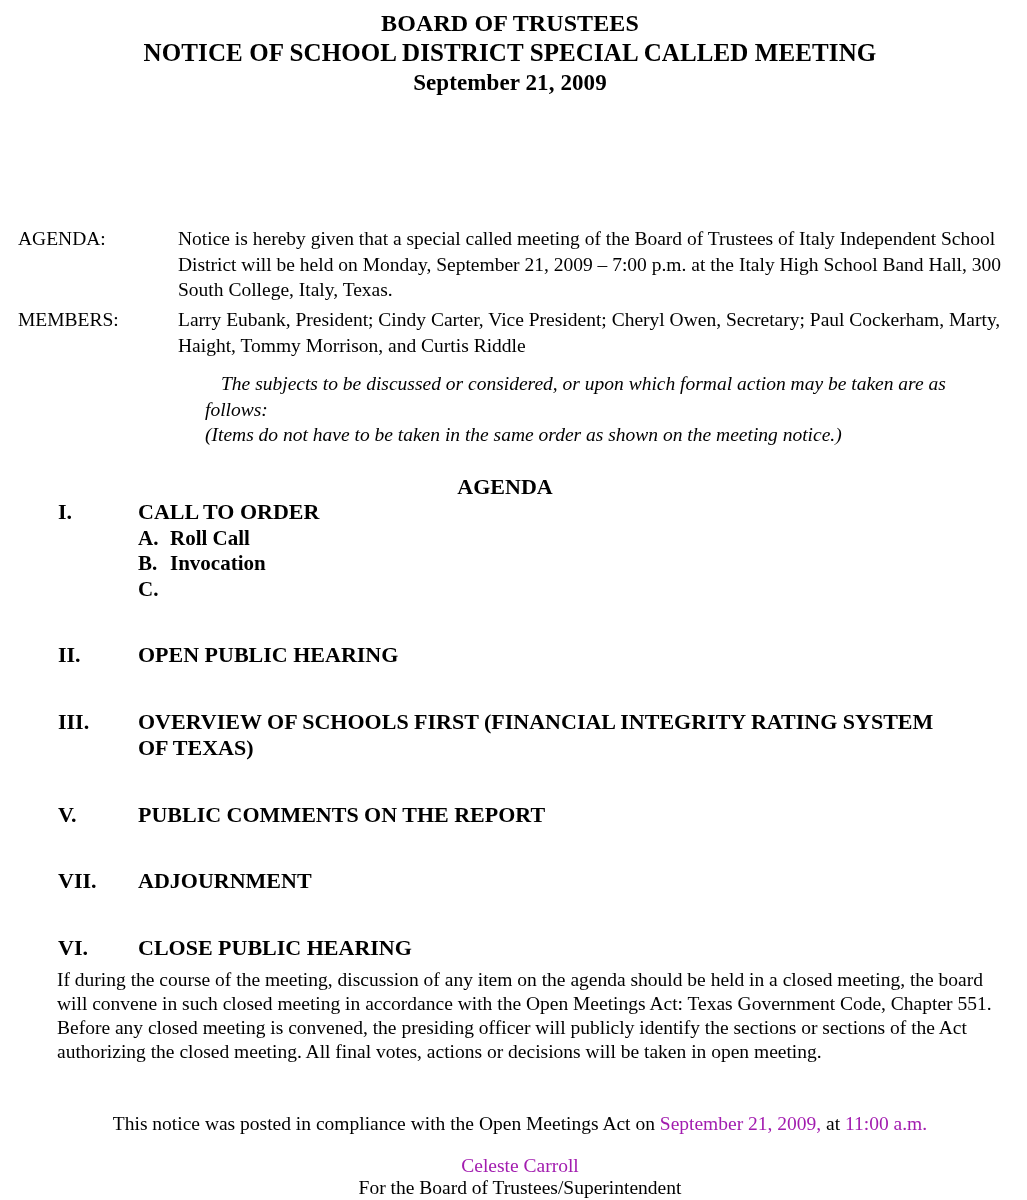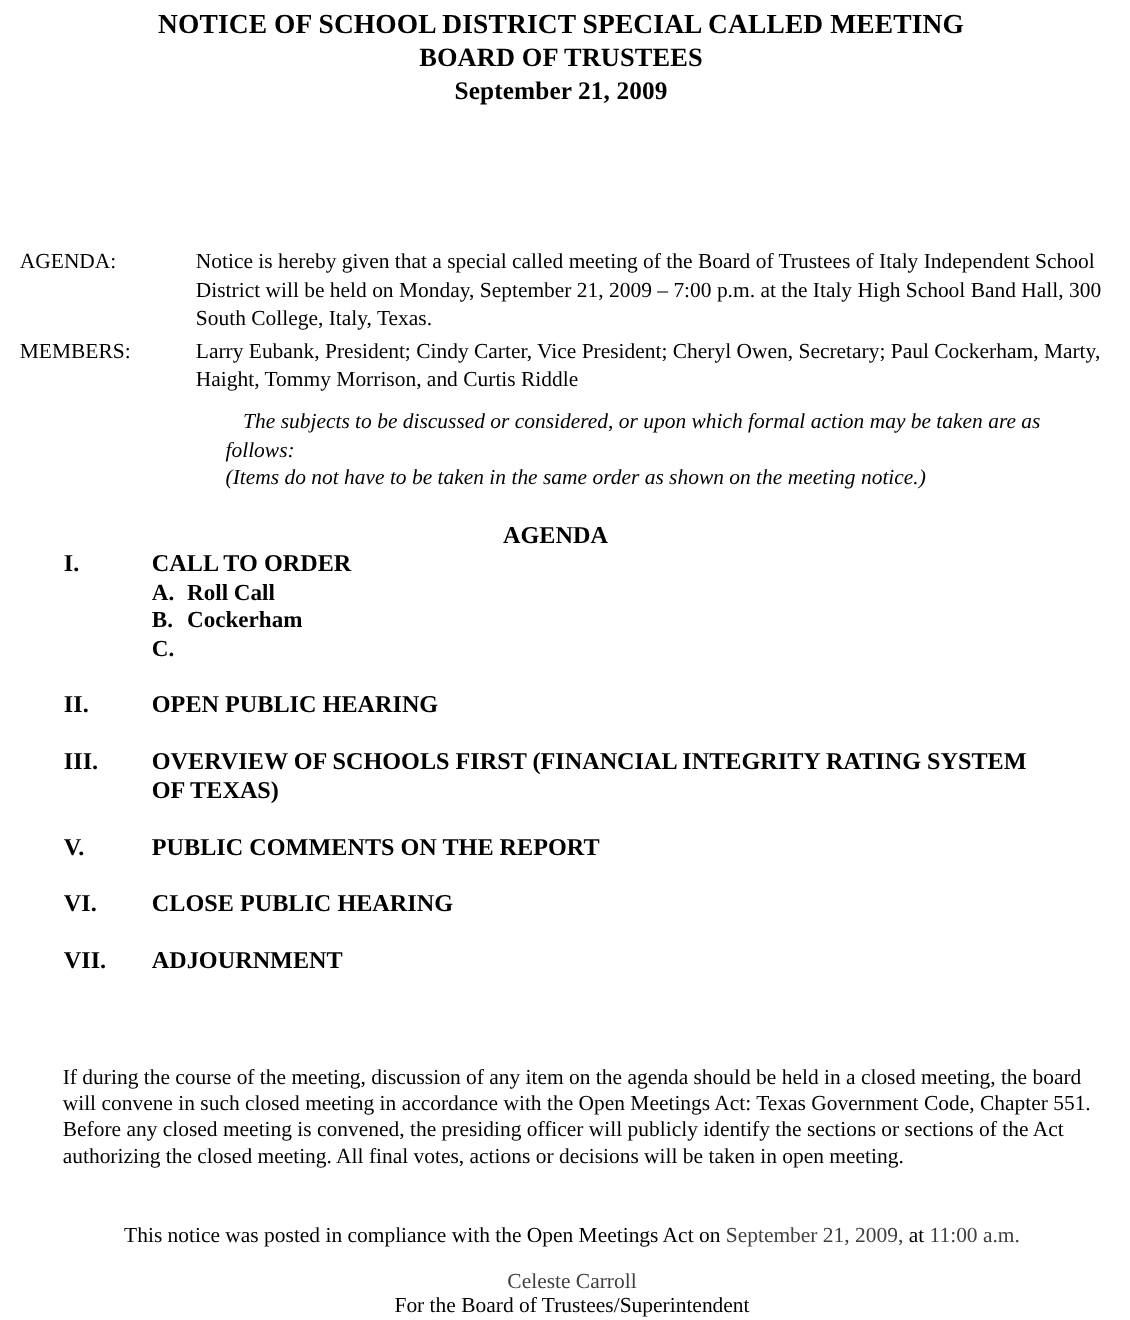--- a/index.html
+++ b/index.html
@@ -116,21 +116,21 @@
     line-height: 26.5px;
     white-space: nowrap;
   }
   .agenda-item .label {
     margin-left: 138px;
     margin-right: 60px;
     font-weight: bold;
     font-size: 22px;
     line-height: 26.5px;
   }
-  .agenda-item.spaced { margin-top: 25px; }
+  .agenda-item.spaced { margin-top: 40px; }
 
   .subitems {
     margin-top: 0;
     padding: 0;
   }
   .subitem {
     position: relative;
     height: 25.5px;
   }
   .subitem .sub-num {
@@ -180,30 +180,30 @@
   }
   .signature-role {
     position: absolute;
     left: 0;
     top: 1175px;
     width: 1040px;
     text-align: center;
     font-size: 19.5px;
     line-height: 25px;
   }
-  .blue { color: #404040; }
+  .blue { color: #a21caf; }
 </style>
 </head>
 <body>
 
 <div class="page">
 
   <div class="title-block">
+    <div class="title-line sub">BOARD OF TRUSTEES</div>
     <div class="title-line">NOTICE OF SCHOOL DISTRICT SPECIAL CALLED MEETING</div>
-    <div class="title-line sub">BOARD OF TRUSTEES</div>
     <div class="title-line date">September 21, 2009</div>
   </div>
 
   <div class="labeled-row" id="agenda-row">
     <div class="lbl">AGENDA:</div>
     <div class="body">Notice is hereby given that a special called meeting of the Board of Trustees of Italy Independent School District will be held on Monday, September 21, 2009 – 7:00 p.m. at the Italy High School Band Hall, 300 South College, Italy, Texas.</div>
   </div>
 
   <div class="labeled-row" id="members-row">
     <div class="lbl">MEMBERS:</div>
@@ -216,44 +216,44 @@
   </div>
 
   <div class="agenda-heading">AGENDA</div>
 
   <div class="agenda-list" id="agenda-list">
       <div class="agenda-item">
         <div class="num">I.</div>
         <div class="label">CALL TO ORDER</div>
         <div class="subitems">
           <div class="subitem"><span class="sub-num">A.</span><span class="sub-label">Roll Call</span></div>
-          <div class="subitem"><span class="sub-num">B.</span><span class="sub-label">Cockerham</span></div>
+          <div class="subitem"><span class="sub-num">B.</span><span class="sub-label">Invocation</span></div>
           <div class="subitem"><span class="sub-num">C.</span></div>
         </div>
       </div>
       <div class="agenda-item spaced">
         <div class="num">II.</div>
         <div class="label">OPEN PUBLIC HEARING</div>
       </div>
       <div class="agenda-item spaced">
         <div class="num">III.</div>
         <div class="label">OVERVIEW OF SCHOOLS FIRST (FINANCIAL INTEGRITY RATING SYSTEM OF TEXAS)</div>
       </div>
       <div class="agenda-item spaced">
         <div class="num">V.</div>
         <div class="label">PUBLIC COMMENTS ON THE REPORT</div>
       </div>
       <div class="agenda-item spaced">
+        <div class="num">VII.</div>
+        <div class="label">ADJOURNMENT</div>
+      </div>
+      <div class="agenda-item spaced">
         <div class="num">VI.</div>
         <div class="label">CLOSE PUBLIC HEARING</div>
       </div>
-      <div class="agenda-item spaced">
-        <div class="num">VII.</div>
-        <div class="label">ADJOURNMENT</div>
-      </div>
     </div>
 
   <div class="disclaimer">If during the course of the meeting, discussion of any item on the agenda should be held in a closed meeting, the board will convene in such closed meeting in accordance with the Open Meetings Act:  Texas Government Code, Chapter 551. Before any closed meeting is convened, the presiding officer will publicly identify the sections or sections of the Act authorizing the closed meeting. All final votes, actions or decisions will be taken in open meeting.</div>
 
   <div class="posted-line">
     <span>This notice was posted in compliance with the Open Meetings Act on </span><span class="blue">September 21, 2009,</span><span> at </span><span class="blue">11:00 a.m.</span>
   </div>
 
   <div class="signature">
     <span class="blue">Celeste Carroll</span>

